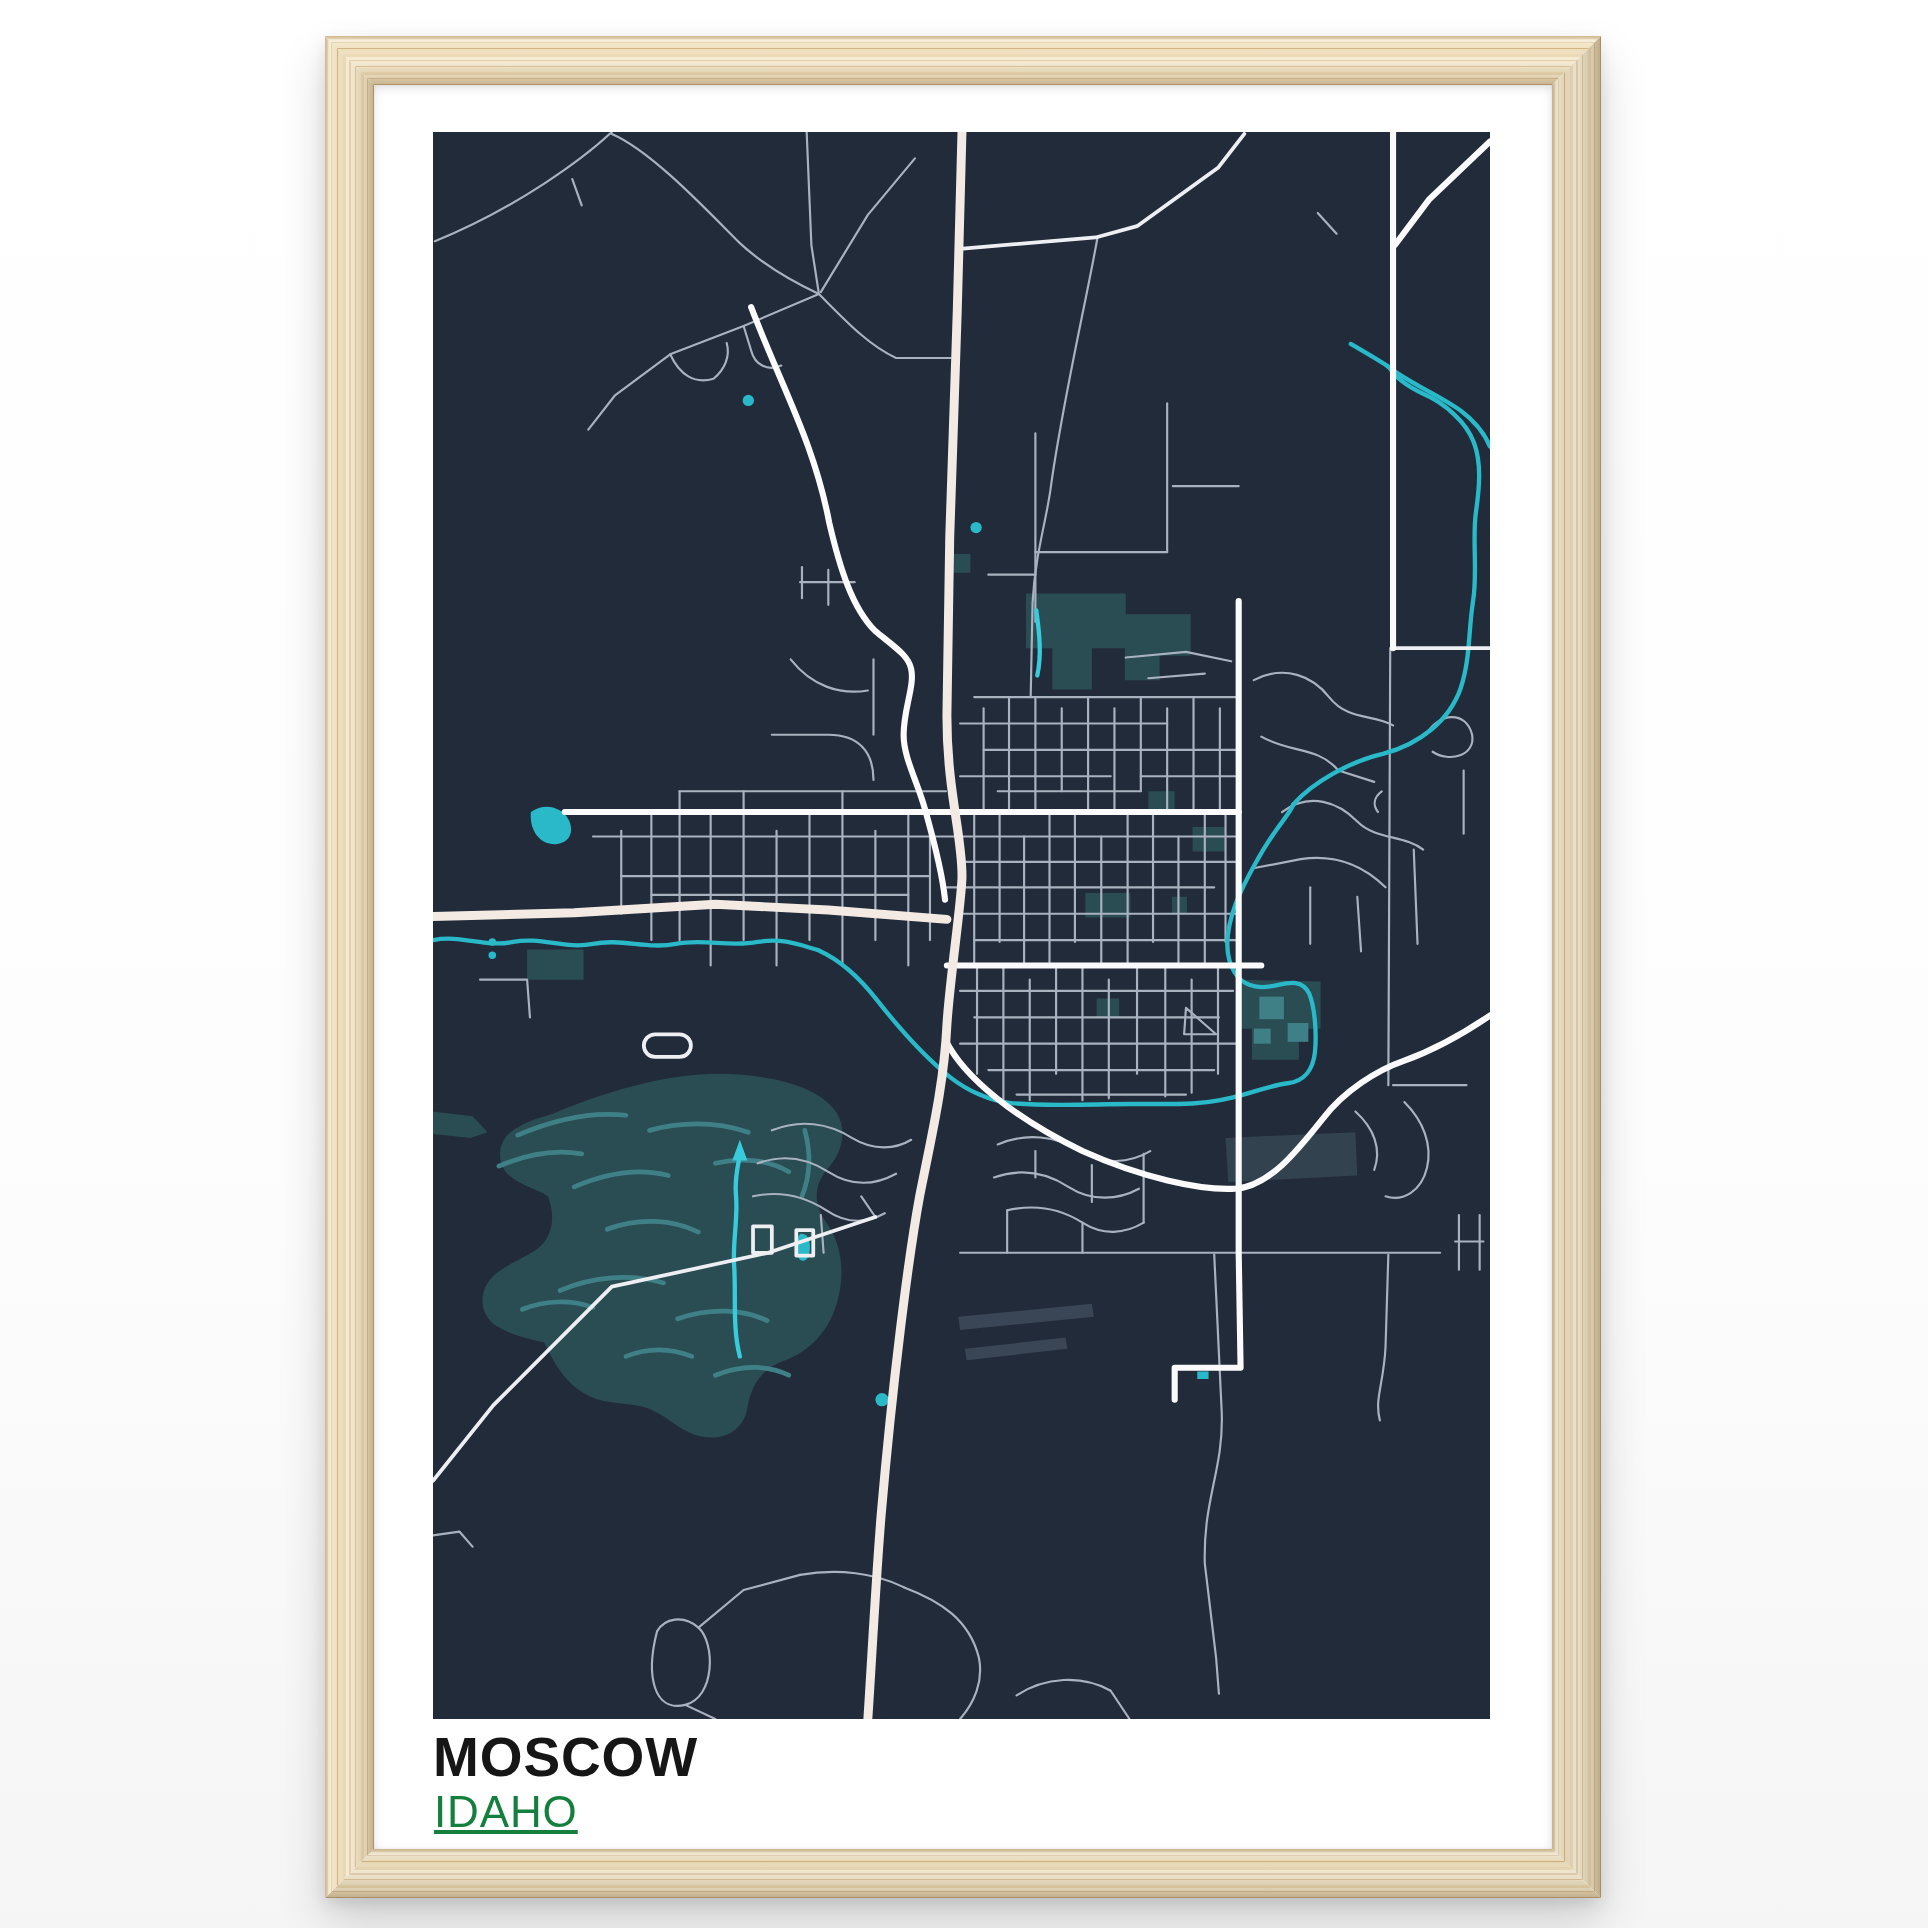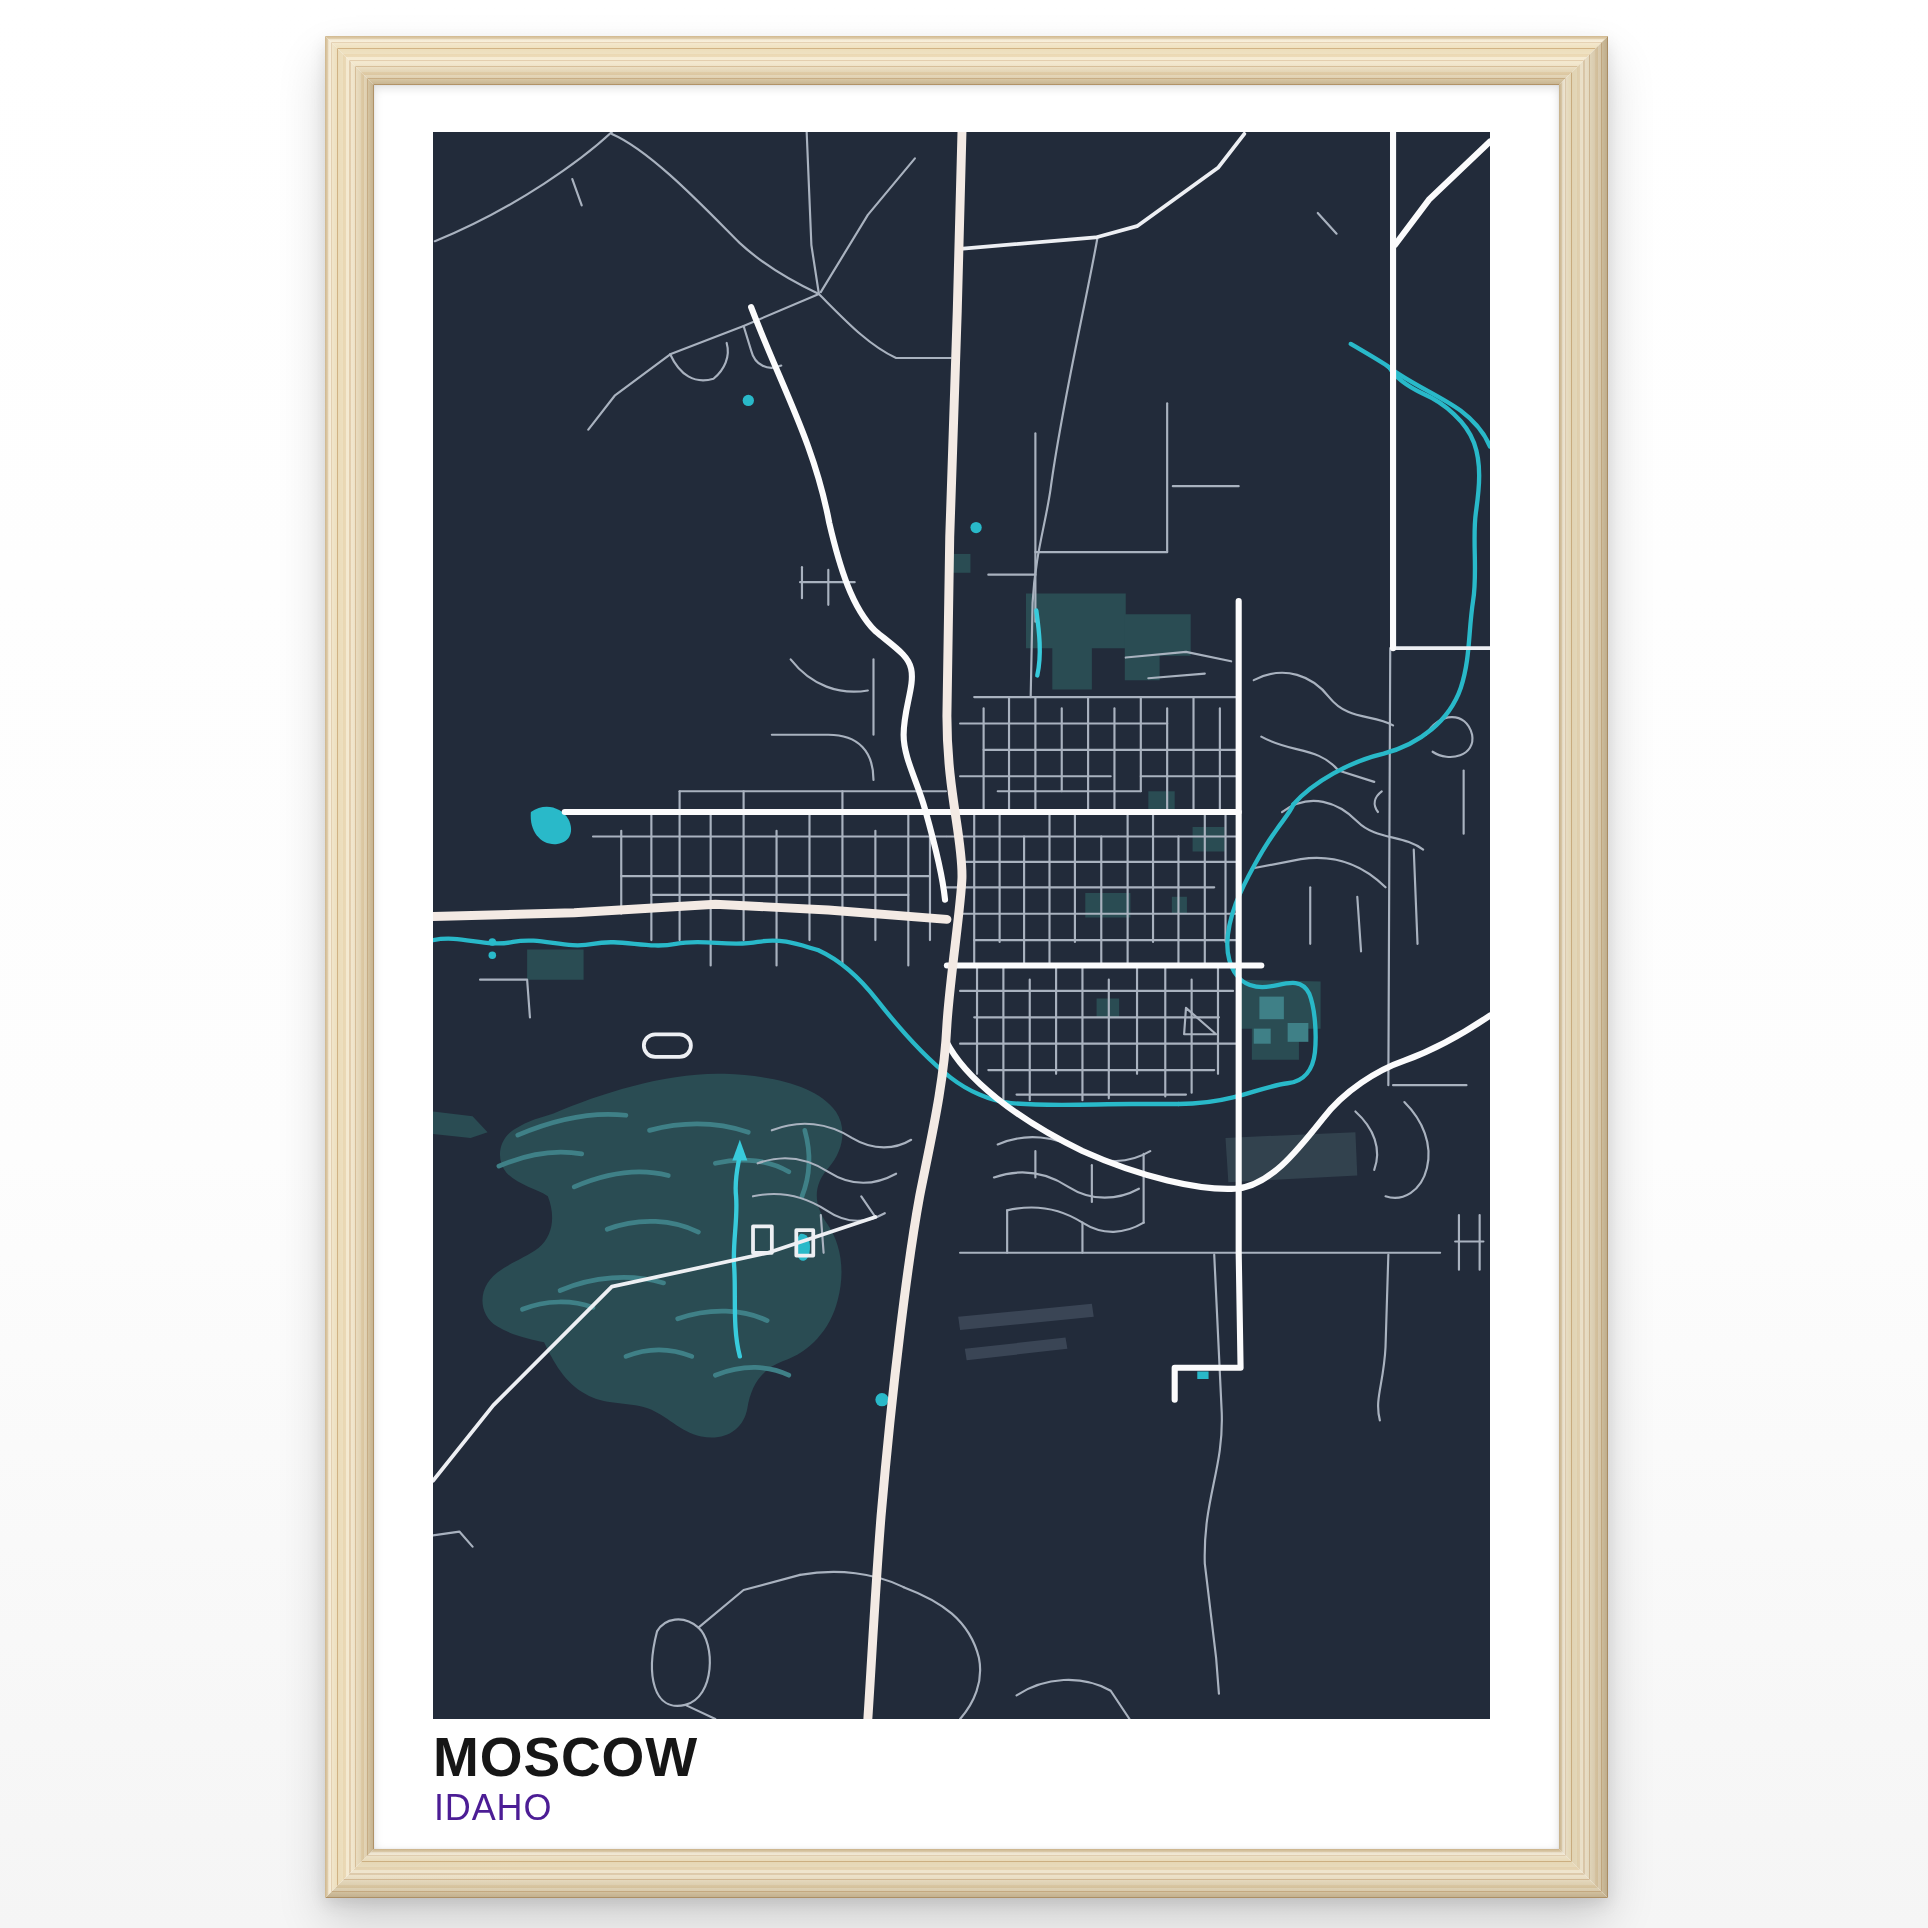--- a/index.html
+++ b/index.html
@@ -5,21 +5,20 @@
   html,body{margin:0;padding:0;}
   body{
     width:1928px;height:1928px;position:relative;overflow:hidden;
     background:linear-gradient(180deg,#ffffff 0%,#fdfdfd 60%,#f5f5f5 100%);
     font-family:"Liberation Sans", sans-serif;
   }
   .frame{
     position:absolute;left:325px;top:36px;width:1276px;height:1862px;
     box-shadow:0 22.6px 45px rgba(0,0,0,.16),0 5.6px 15px rgba(0,0,0,.10);
     background:#fff;
-    padding-left:7px;
   }
   .strip{position:absolute;}
   
   .strip.h{
     left:0;width:100%;height:49px;
     background:
       linear-gradient(180deg,rgba(120,85,40,.22) 0,rgba(255,255,255,.35) 10%,rgba(0,0,0,0) 26%,rgba(255,255,255,.28) 55%,rgba(90,60,25,.12) 84%,rgba(90,60,25,.28) 100%),
       repeating-linear-gradient(180deg,#e9d4ab 0 2.8px,#f4e7c9 2.8px 5.6px,#dcc197 5.6px 7.5px,#efe0bd 7.5px 12.2px,#d2b384 12.2px 13px,#eddebb 13px 18px);
   }
   .strip.v{
@@ -38,21 +37,21 @@
   }
   .map-wrap{
     position:absolute;left:59px;top:47px;width:1057px;height:1587px;
   }
   .map-wrap svg{display:block;width:100%;height:100%;}
   .title-block{position:absolute;left:59px;top:1644px;}
   .poster-title{
     font-size:55px;font-weight:bold;color:#161616;letter-spacing:0.9px;line-height:1.04;margin:0;
   }
   .poster-subtitle{
-    font-size:36px;font-weight:normal;color:#4c1d95;letter-spacing:0.9px;line-height:1.1;margin:1.9px 0 0 0.9px;
+    font-size:44px;font-weight:normal;color:#15803d;letter-spacing:0.9px;line-height:1.1;margin:1.9px 0 0 0.9px;text-decoration:underline;
   }
 </style>
 </head>
 <body>
 
 <div class="frame">
   <div class="strip h top"></div>
   <div class="strip h bottom"></div>
   <div class="strip v left"></div>
   <div class="strip v right"></div>

